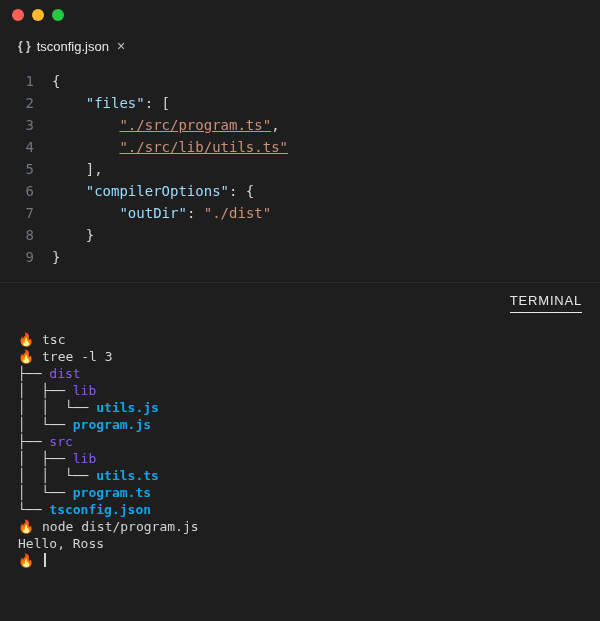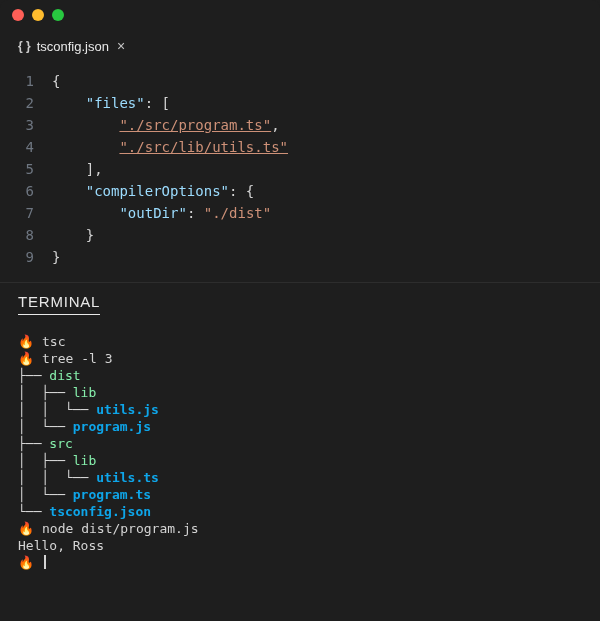--- a/index.html
+++ b/index.html
@@ -67,39 +67,40 @@
   }
   .code { white-space: pre; }
   .brace { color: #d4d4d4; }
   .key { color: #9cdcfe; }
   .str { color: #ce9178; }
   .link { color: #ce9178; text-decoration: underline; }
   .panel-header {
     padding: 10px 18px 4px 18px;
     border-top: 1px solid #2d2d2d;
     font-family: -apple-system, BlinkMacSystemFont, 'Segoe UI', sans-serif;
-    font-size: 15px;
+    font-size: 13px;
     letter-spacing: 0.8px;
     color: #e8e8e8;
+    text-align: right;
   }
   .panel-header span {
     display: inline-block;
     border-bottom: 1px solid #e8e8e8;
     padding-bottom: 4px;
   }
   .terminal {
     padding: 14px 18px 10px 18px;
     font-size: 13px;
     line-height: 17px;
     color: #d4d4d4;
     white-space: pre;
   }
   .tline { display: block; }
   .fire { font-size: 13px; }
-  .dir { color: #86efac; }
+  .dir { color: #8b5cf6; }
   .file { color: #0ea5e9; font-weight: bold; }
   .cursor {
     display: inline-block;
     width: 1.5px;
     height: 14px;
     background: #d4d4d4;
     vertical-align: -2px;
     margin-left: 2px;
   }
 </style>

